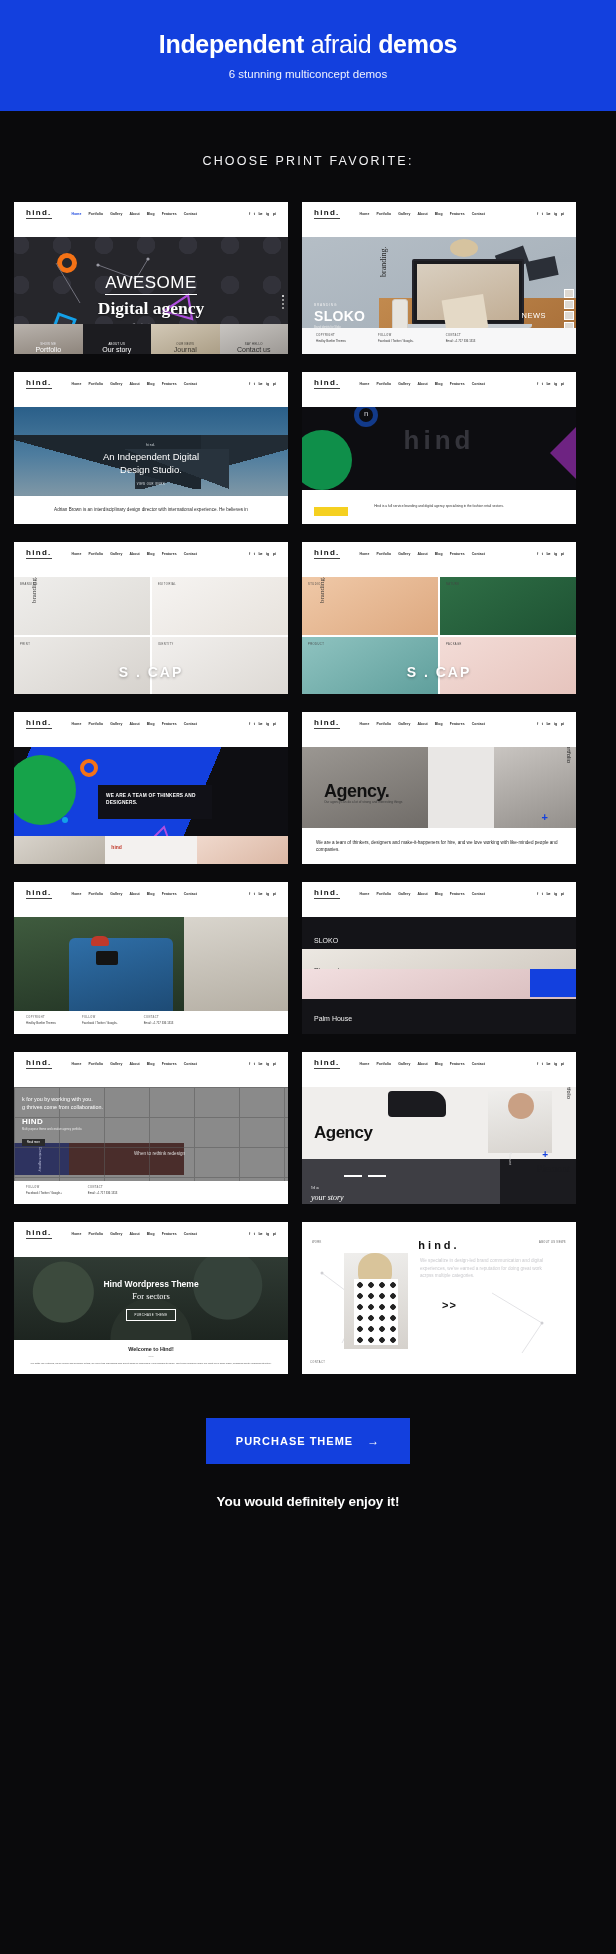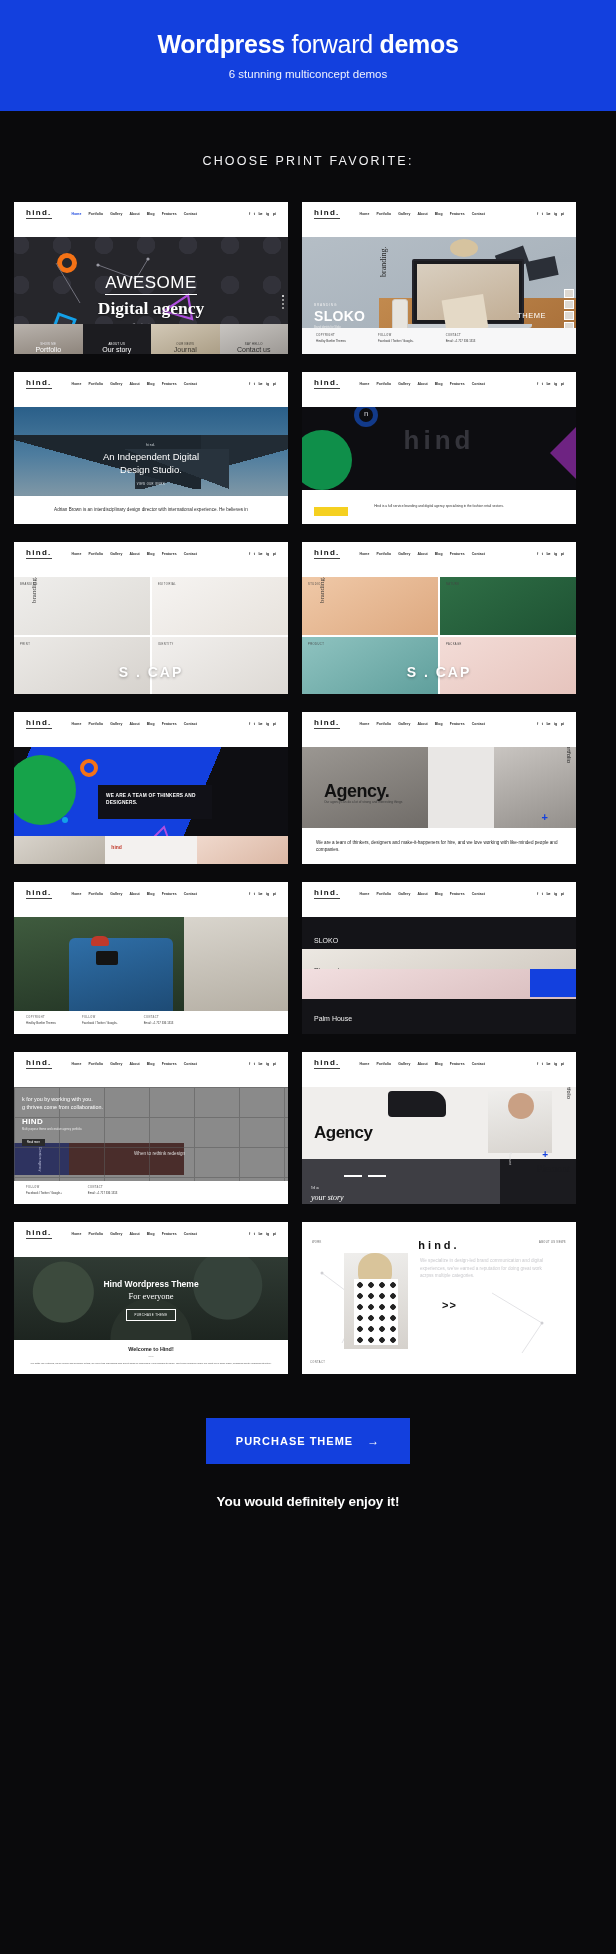--- a/index.html
+++ b/index.html
@@ -404,22 +404,22 @@
     margin-top: 30px;
     color: #fff; font-size: 13.5px; font-weight: 700;
     letter-spacing: -.1px;
   }
 </style>
 </head>
 <body>
 
 <div class="hero">
   <div class="hero-title">
-    <span>Wordpress</span>
-    <span class="light">forward</span>
+    <span>Independent</span>
+    <span class="light">afraid</span>
     <span>demos</span>
   </div>
   <div class="hero-sub">6 stunning multiconcept demos</div>
 </div>
 
 <div class="choose">CHOOSE PRINT FAVORITE:</div>
 
 <div class="grid">
 
   <div class="demo-card">
@@ -518,21 +518,21 @@
           <div class="c2-screen"></div>
         </div>
       <div class="c2-bag"></div>
       <div class="c2-phone"></div>
       <div class="c2-branding">branding.</div>
       <div class="c2-sloko">
         <div class="kick">BRANDING</div>
         <div class="big">SLOKO</div>
         <div class="cap">Brand identity for Sloko</div>
       </div>
-      <div class="c2-next">THEME</div>
+      <div class="c2-next">NEWS</div>
       <div class="c2-thumbrail">
           <span></span>
           <span></span>
           <span></span>
           <span></span>
         </div>
       <div class="c2-footer">
         <div class="col">
           <div class="h">COPYRIGHT</div>
           <div class="v">Hind by Bonfire Themes</div>
@@ -966,21 +966,21 @@
         <i>be</i>
         <i>ig</i>
         <i>pi</i>
       </div>
     </div>
     <div class="card-body">
       <div class="c13-bg"></div>
       <div class="c13-trees"></div>
       <div class="c13-txt">
         <div class="l1">Hind Wordpress Theme</div>
-        <div class="l2">For everyone</div>
+        <div class="l2">For sectors</div>
         <div class="c13-btn">PURCHASE THEME</div>
       </div>
       <div class="c13-white">
         <div class="h">Welcome to Hind!</div>
         <div class="s">hello</div>
         <div class="p">We settle like a strong, as we power and because of this, we enjoy this individuals who aren't afraid of challenges. Look forward to share. Our team members make our chart even hand-made, designing gentle changing structure.</div>
       </div>
     </div>
   </div>
 

